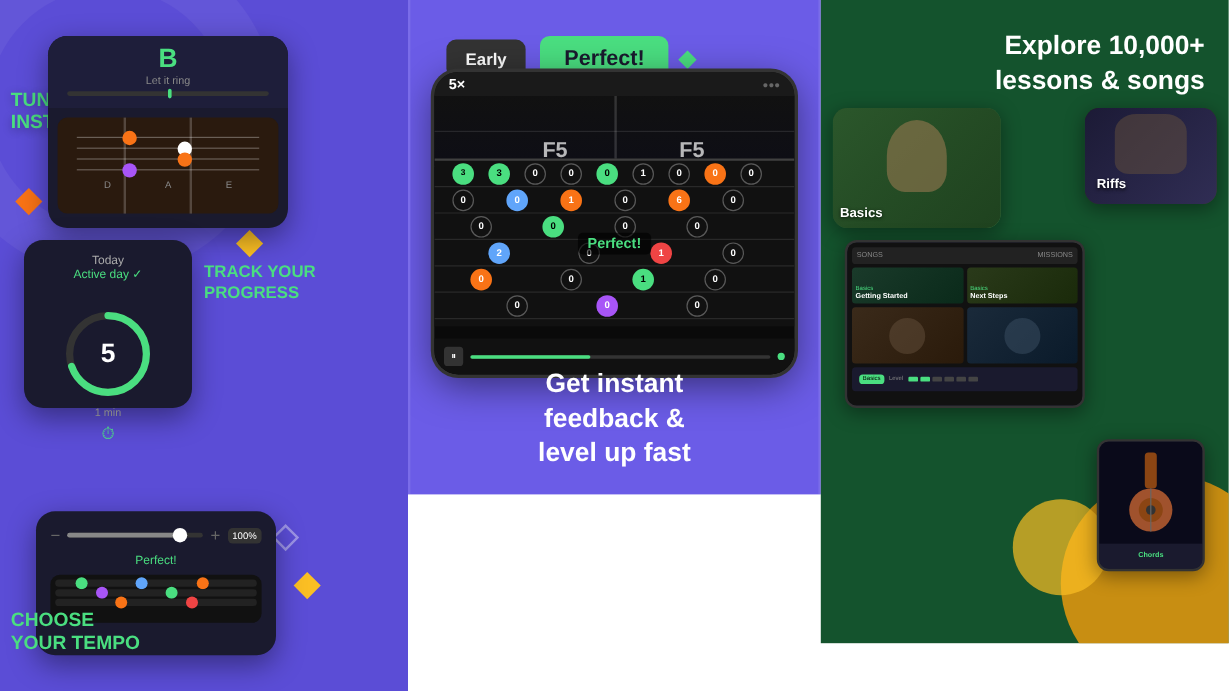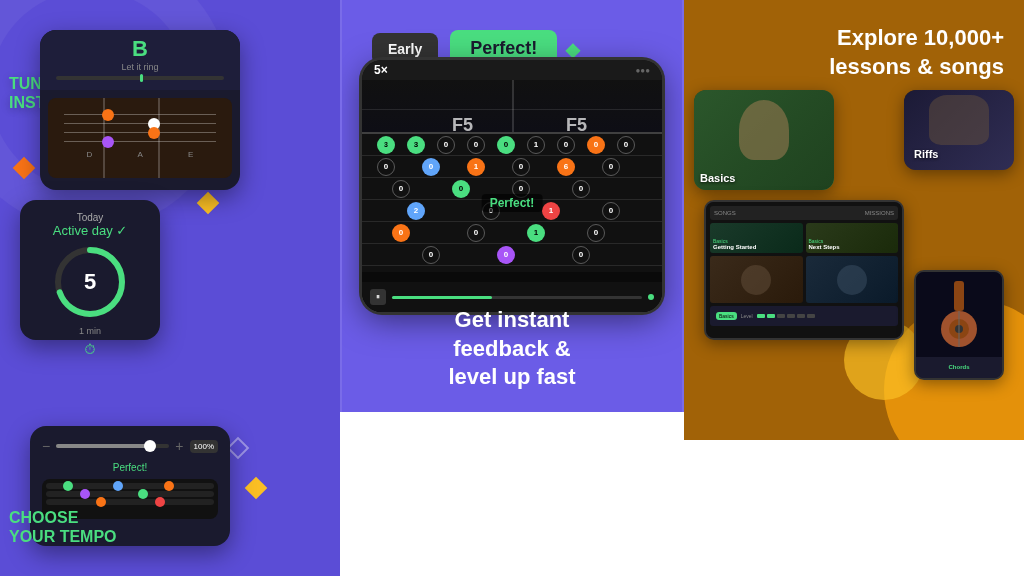--- a/index.html
+++ b/index.html
@@ -155,23 +155,23 @@
     }
 
     .progress-today {
       color: #aaa;
       font-size: 10px;
       text-align: center;
     }
 
     .progress-active {
       color: #4ade80;
-      font-size: 13px;
+      font-size: 10px;
       text-align: center;
-      margin-bottom: 4px;
+      margin-bottom: 20px;
     }
 
     .progress-circle-container {
       position: relative;
       width: 80px;
       height: 80px;
       margin: 0 auto;
     }
 
     .progress-circle-container svg {
@@ -486,22 +486,22 @@
     .bottom-text h2 {
       color: white;
       font-size: 22px;
       font-weight: 800;
       line-height: 1.3;
     }
 
     
     .right-panel {
       width: 340px;
-      height: 440px;
-      background: #a16207;
+      height: 536px;
+      background: #14532d;
       position: relative;
       overflow: hidden;
       flex-shrink: 0;
     }
 
     .right-panel::after {
       content: '';
       position: absolute;
       width: 180px;
       height: 180px;
@@ -736,20 +736,24 @@
         <circle cx="40" cy="40" r="32" fill="none" stroke="#4ade80" stroke-width="6" stroke-dasharray="140 62" stroke-linecap="round"></circle>
       </svg>
       <div class="progress-number">5</div>
     </div>
     <div class="progress-minutes">1 min</div>
     <div style="text-align:center; margin-top:4px;">
       <span style="color:#4ade80; font-size:14px;">⏱</span>
     </div>
   </div>
 
+  <div class="track-label">
+    <span>TRACK YOUR</span><br>
+    <span>PROGRESS</span>
+  </div>
 
   <div class="tempo-card">
     <div class="tempo-slider-row">
       <span style="color:#666; font-size:14px;">−</span>
       <div class="tempo-slider-track">
         <div class="tempo-slider-fill"></div>
         <div class="tempo-slider-thumb"></div>
       </div>
       <span style="color:#666; font-size:14px;">+</span>
       <span class="tempo-speed-badge">100%</span>

